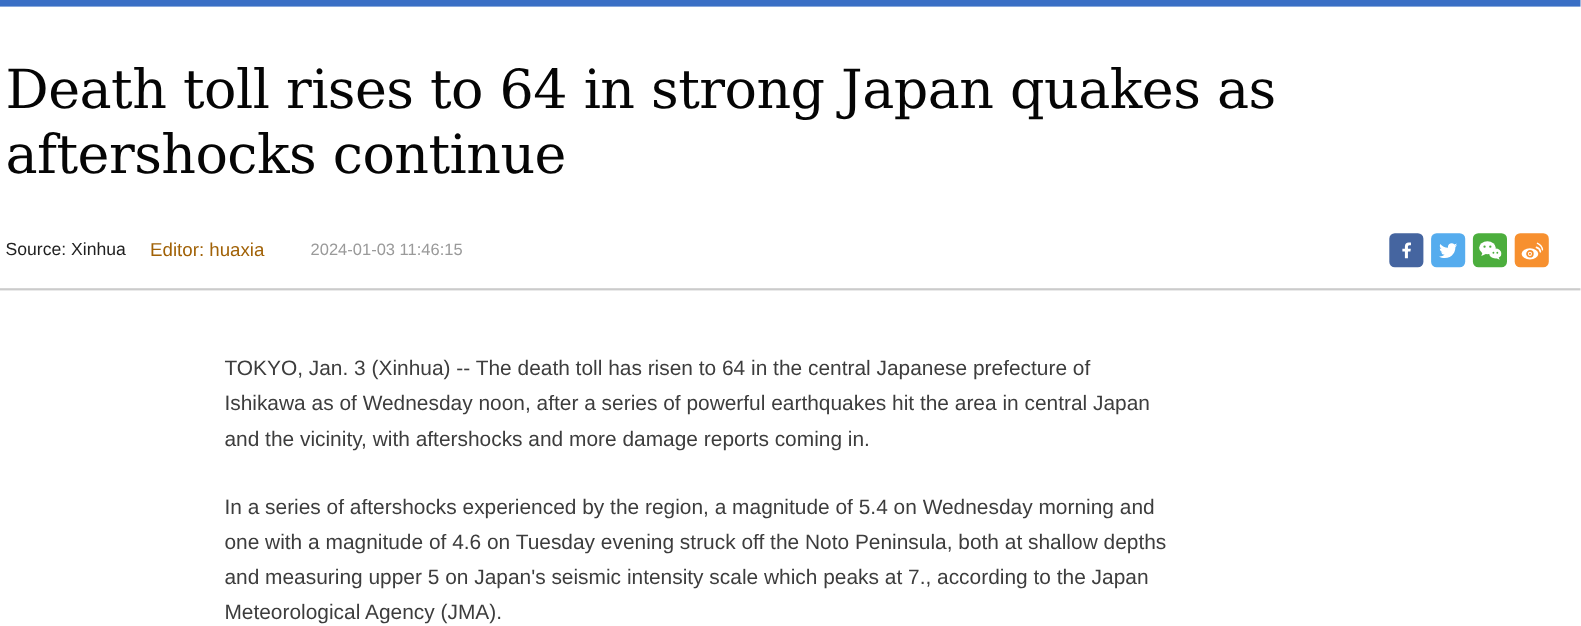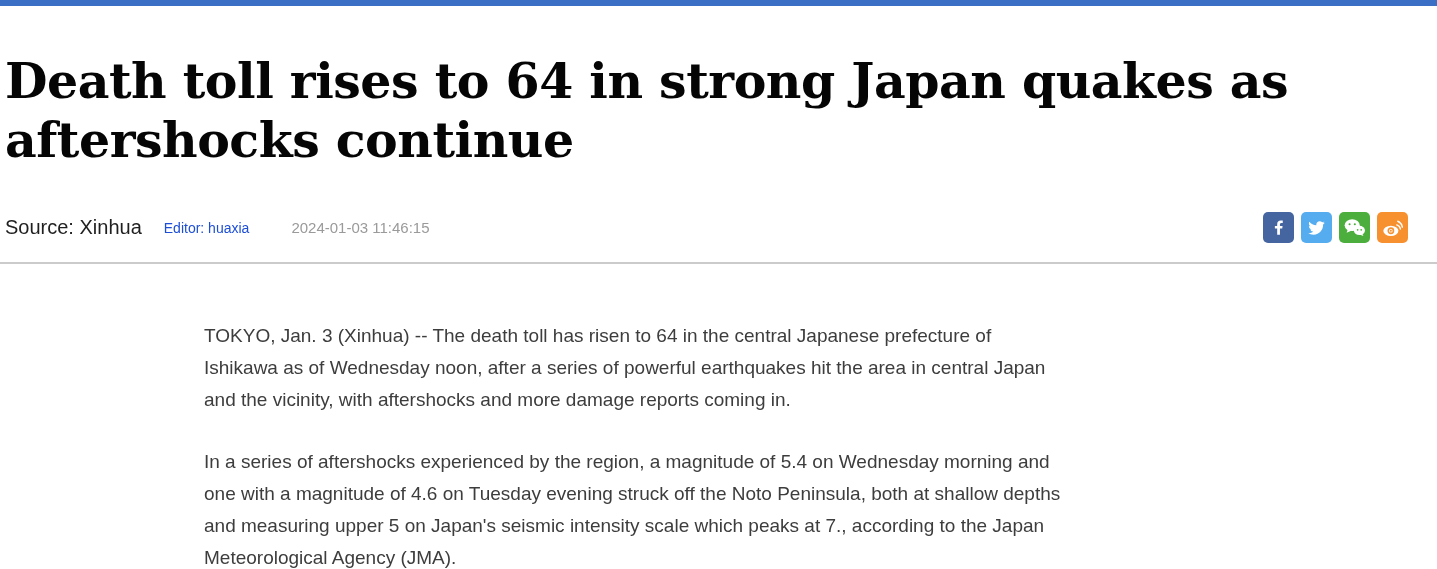--- a/index.html
+++ b/index.html
@@ -8,40 +8,40 @@
     background: #ffffff;
     overflow: hidden;
     font-family: "Liberation Sans", "DejaVu Sans", sans-serif;
   }
   .topbar {
     width: 100%; height: 6px;
   }
   h1.headline {
     margin: 46px 0 0 5px;
     font-family: "DejaVu Serif", "Liberation Serif", serif;
-    font-weight: bold;
+    font-weight: normal;
     font-size: 49px;
     line-height: 59px;
     color: #050505;
     white-space: pre;
     letter-spacing: -0.5px;
   }
   .meta-row {
     display: flex;
     align-items: center;
     margin: 42px 29px 0 5px;
     height: 31px;
   }
   .meta-source {
-    font-size: 20px;
+    font-size: 16px;
     color: #1f1f1f;
   }
   .meta-editor {
-    font-size: 14px;
-    color: #1d4ed8;
+    font-size: 17px;
+    color: #a16207;
     margin-left: 22px;
   }
   .meta-timestamp {
     font-size: 15px;
     color: #9a9a9a;
     margin-left: 42px;
   }
   .share-bar {
     margin-left: auto;
     display: flex;

